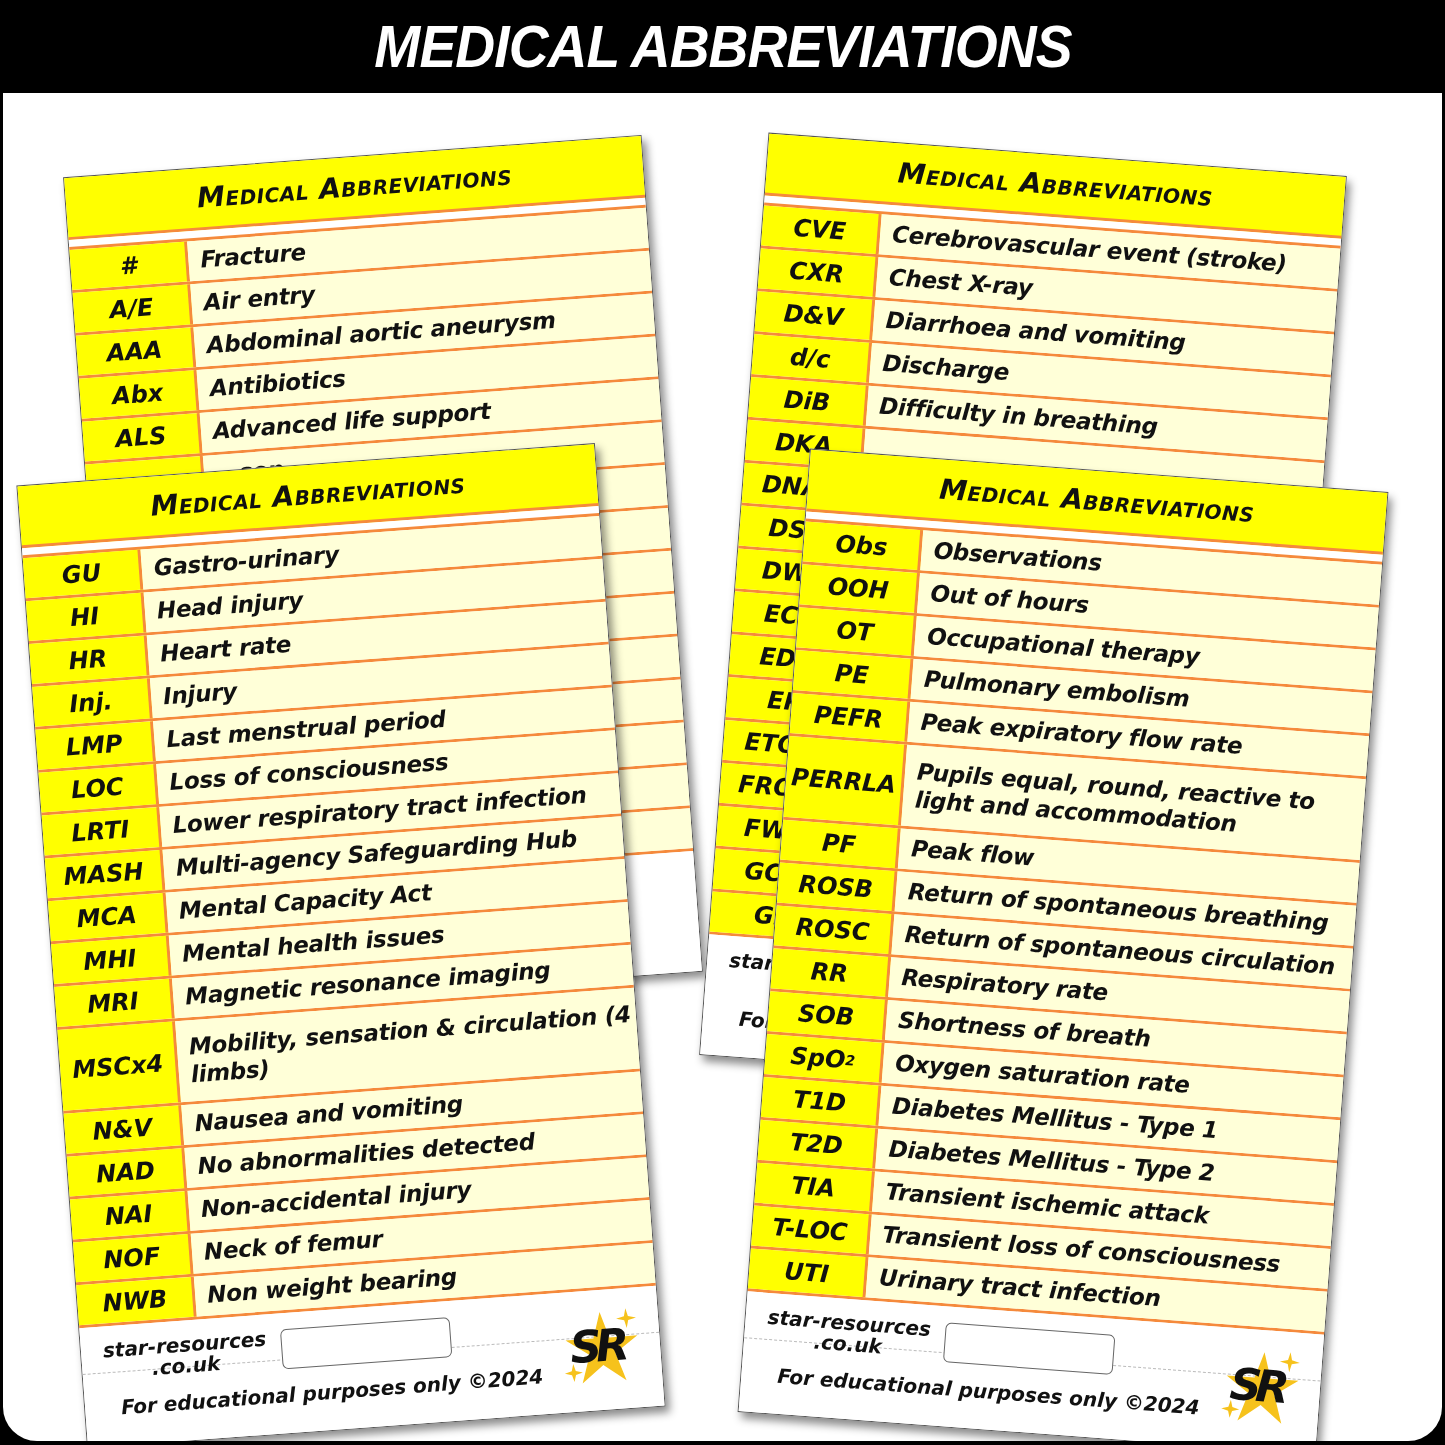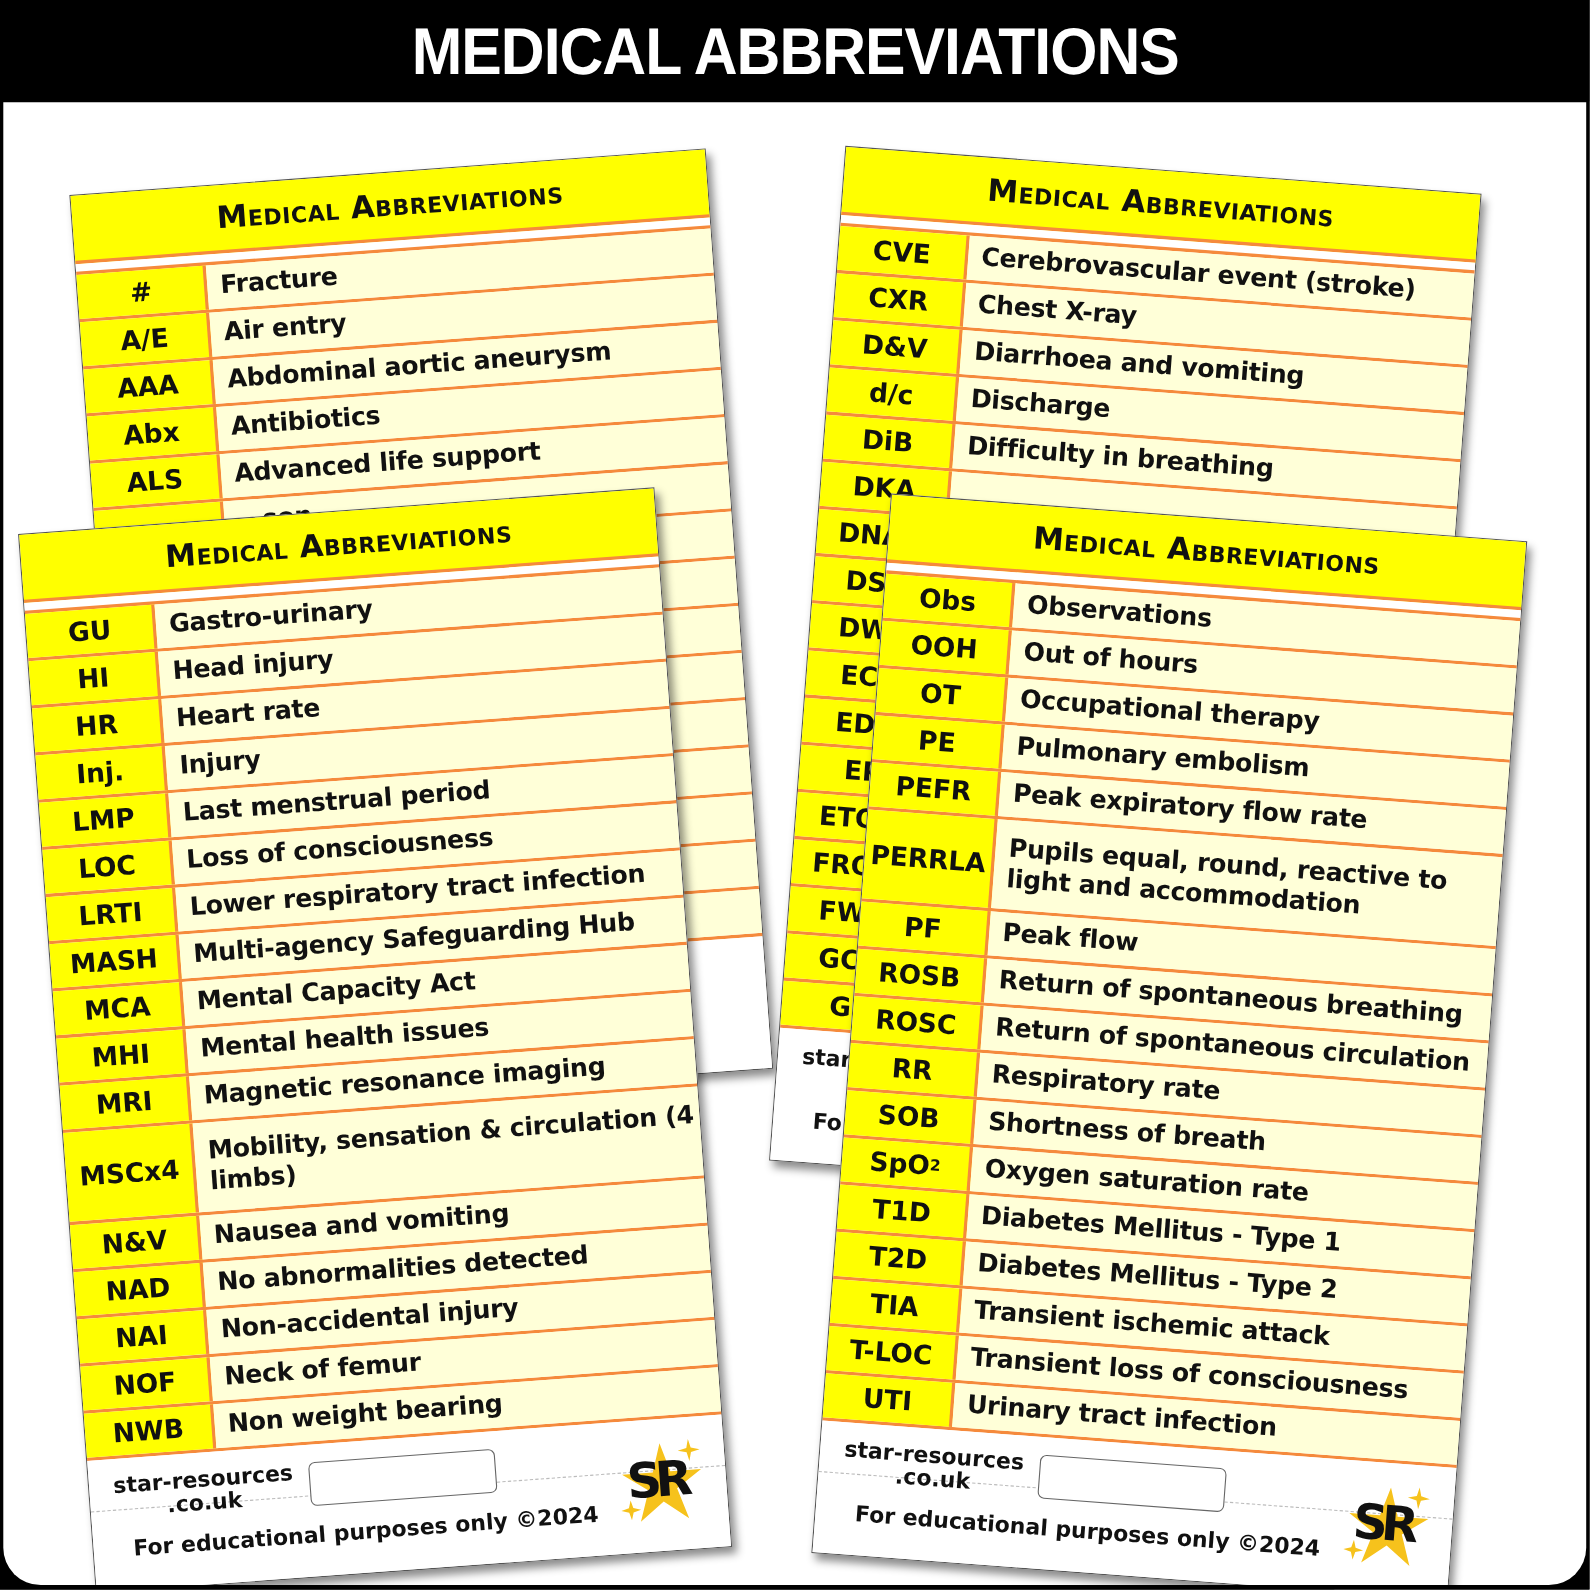--- a/index.html
+++ b/index.html
@@ -2,20 +2,21 @@
 <html><head>
   <meta charset="utf-8">
   <style>
     * { box-sizing: border-box; margin: 0; padding: 0; }
     html, body { width: 1445px; height: 1445px; overflow: hidden; background: #000; }
     body { font-family: "DejaVu Sans", "Liberation Sans", sans-serif; position: relative; }
 
     .frame {
       position: absolute; left: 0; top: 0; width: 1213px; height: 1445px;
       background: #000;
+      font-style: italic;
     }
     .banner {
       position: absolute; left: 0; top: 0; width: 1445px; height: 92px;
       background: #000; display: flex; align-items: center; justify-content: center;
     }
     .banner-title {
       color: #fff; font-family: "Liberation Sans", sans-serif; font-weight: bold;
       font-size: 60px; letter-spacing: -1px; transform: scaleX(0.92);
     }
     .canvas {

